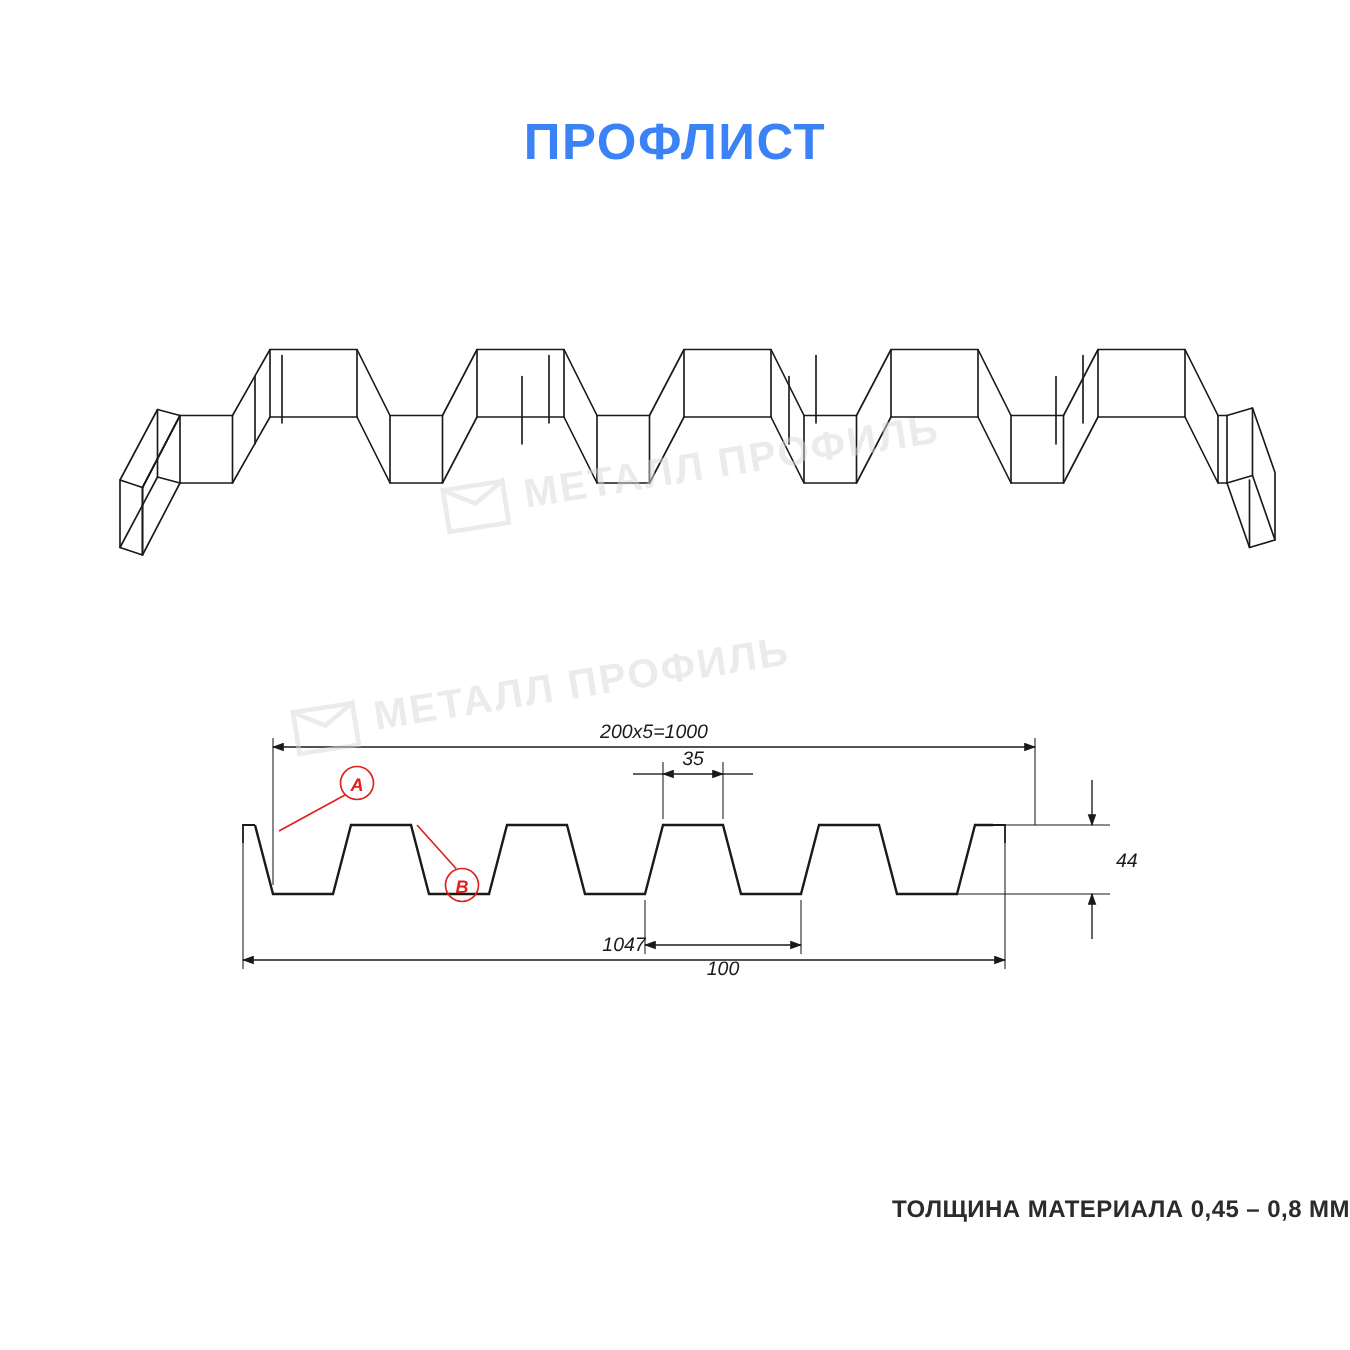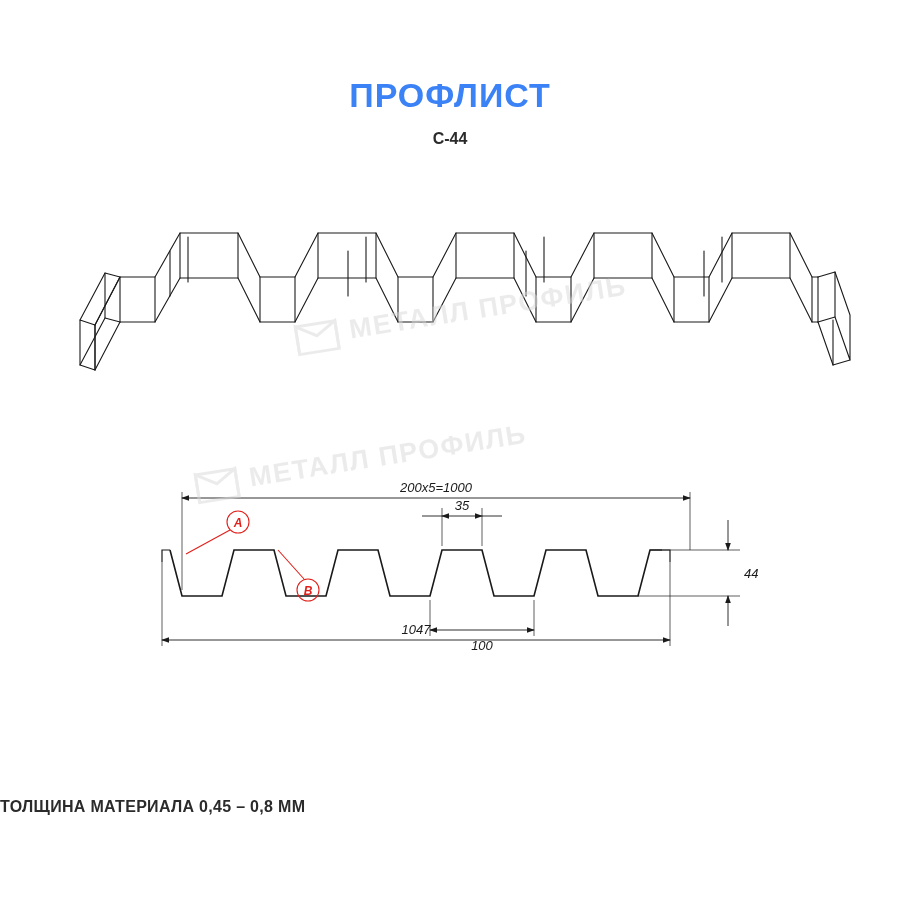--- a/index.html
+++ b/index.html
@@ -39,21 +39,21 @@
     font-weight: bold;
     color: #2b2b2b;
   }
 
   
   .footer-note {
     position: absolute;
     top: 798px;
     left: 0;
     width: 900px;
-    text-align: left;
+    text-align: right;
     font-size: 16px;
     font-weight: bold;
     letter-spacing: 0.3px;
     color: #2b2b2b;
   }
 
   
   .iso-area {
     position: absolute;
     left: 60px;
@@ -105,21 +105,20 @@
     font-weight: bold;
     fill: #e0201b;
   }
 </style>
 </head>
 <body>
 
 <div id="page">
 
   <div class="title">ПРОФЛИСТ</div>
-  <div class="subtitle">С-44</div>
 
   <div class="iso-area">
     <svg width="790" height="200" viewBox="0 0 790 200">
       <g fill="none" stroke="#1a1a1a" stroke-width="1.1" stroke-linejoin="round" stroke-linecap="round">
 
         <path d="M 35 110
                  L 60 62 L 95 62 L 120 18
                  L 178 18 L 200 62 L 235 62 L 258 18
                  L 316 18 L 338 62 L 373 62 L 396 18
                  L 454 18 L 476 62 L 511 62 L 534 18

